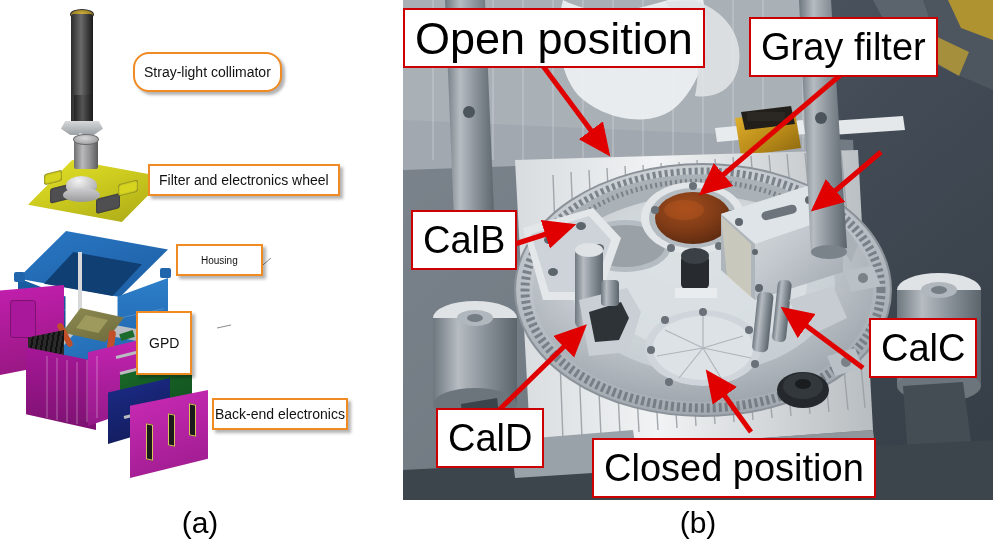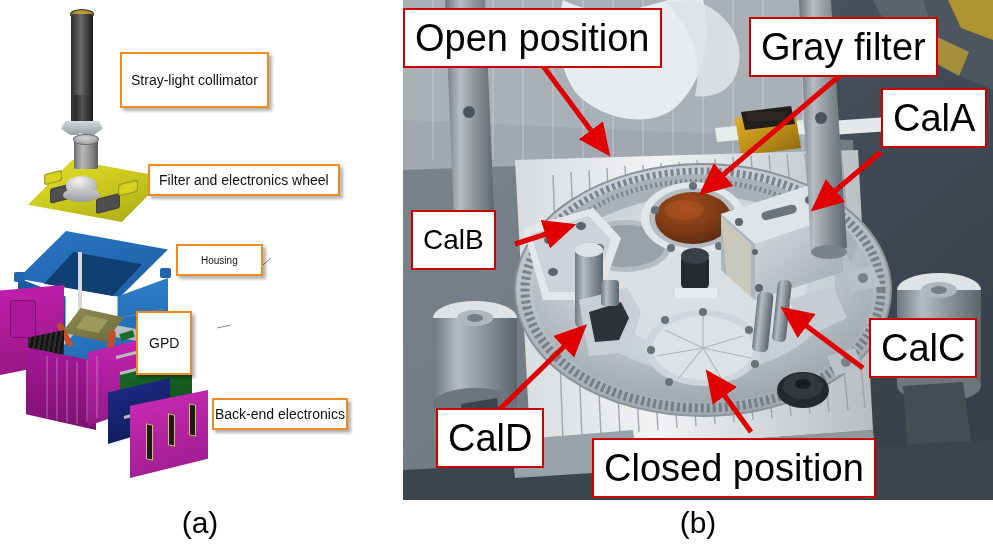--- a/index.html
+++ b/index.html
@@ -190,21 +190,21 @@
       <div class="mag-slot" style="left:189px;top:404px;width:5px;height:30px;transform:skewY(14deg);"></div>
 
       <svg class="arrow-layer" width="400" height="500" viewBox="0 0 400 500">
         <line x1="116" y1="66" x2="95" y2="66" stroke="#8a8a8a" stroke-width="1"></line>
         <line x1="148" y1="178" x2="128" y2="183" stroke="#8a8a8a" stroke-width="1"></line>
         <line x1="176" y1="258" x2="162" y2="270" stroke="#8a8a8a" stroke-width="1"></line>
         <line x1="136" y1="325" x2="122" y2="328" stroke="#8a8a8a" stroke-width="1"></line>
         <line x1="212" y1="412" x2="198" y2="418" stroke="#8a8a8a" stroke-width="1"></line>
       </svg>
 
-      <div class="label-a" style="left:120px;top:52px;height:28px;padding:12px 9px;font-size:14px;">
+      <div class="label-a" style="left:133px;top:52px;height:28px;padding:4px 9px;font-size:14px;border-radius:16px;">
         <span>Stray-light collimator</span>
       </div>
 
       <div class="label-a" style="left:148px;top:164px;height:28px;padding:0 9px;font-size:14px;">
         <span>Filter and electronics wheel</span>
       </div>
 
       <div class="label-a" style="left:176px;top:244px;height:28px;padding:0 23px;font-size:10px;">
         <span>Housing</span>
       </div>
@@ -475,33 +475,30 @@
         <line x1="112" y1="244" x2="168" y2="226"></line>
 
         <line x1="460" y1="368" x2="382" y2="310"></line>
 
         <line x1="96" y1="410" x2="180" y2="328"></line>
 
         <line x1="348" y1="432" x2="306" y2="374"></line>
       </g>
     </svg>
 
-    <div class="label-b" style="left:0px;top:8px;height:56px;padding:0 10px;font-size:38px;">
+    <div class="label-b" style="left:0px;top:8px;height:56px;padding:0 10px;font-size:45px;">
       <span>Open position</span>
     </div>
 
     <div class="label-b" style="left:346px;top:8px;height:56px;padding:0 10px;font-size:38px;margin-top:9px;">
       <span>Gray filter</span>
     </div>
 
-    <div class="label-b" style="left:478px;top:88px;height:56px;padding:0 10px;font-size:38px;">
-      <span>CalA</span>
-    </div>
-
-    <div class="label-b" style="left:8px;top:210px;height:56px;padding:0 10px;font-size:28px;">
+
+    <div class="label-b" style="left:8px;top:210px;height:56px;padding:0 10px;font-size:38px;">
       <span>CalB</span>
     </div>
 
     <div class="label-b" style="left:466px;top:318px;height:56px;padding:0 10px;font-size:38px;">
       <span>CalC</span>
     </div>
 
     <div class="label-b" style="left:189px;top:438px;height:56px;padding:0 10px;font-size:38px;">
       <span>Closed position</span>
     </div>

